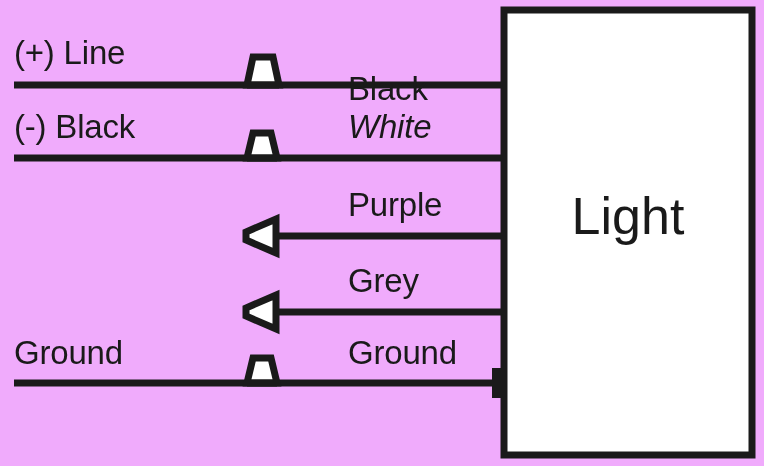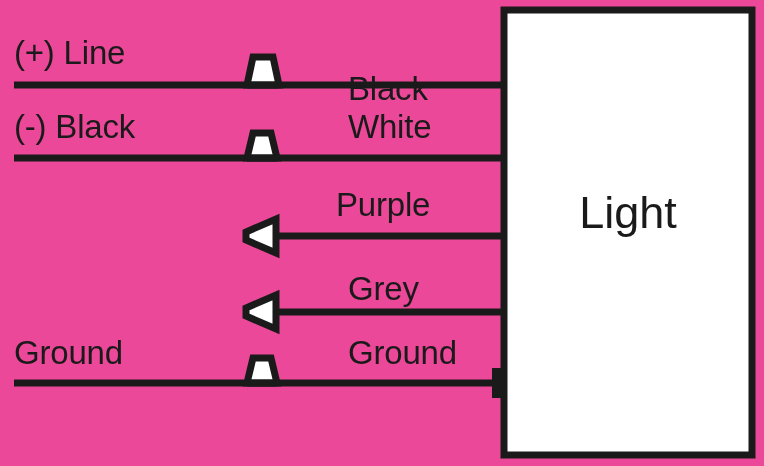--- a/index.html
+++ b/index.html
@@ -7,21 +7,21 @@
     padding: 0;
     background: #ffffff;
   }
   body {
     font-family: "Liberation Sans", sans-serif;
   }
   #diagram-root {
     position: relative;
     width: 764px;
     height: 466px;
-    background: #ec4899;
+    background: #f0abfc;
     overflow: hidden;
   }
   #wiring-svg {
     position: absolute;
     left: 0;
     top: 0;
     width: 764px;
     height: 466px;
   }
   .wire-label {
@@ -30,21 +30,21 @@
     font-size: 33px;
     font-weight: 400;
     color: #1a1a1a;
     line-height: 1;
     white-space: nowrap;
     letter-spacing: -0.2px;
   }
   .fixture-label {
     position: absolute;
     font-family: "Liberation Sans", sans-serif;
-    font-size: 45px;
+    font-size: 52px;
     font-weight: 400;
     color: #1a1a1a;
     line-height: 1.18;
     text-align: center;
     white-space: nowrap;
   }
 </style>
 </head>
 <body>
 
@@ -86,25 +86,25 @@
     <rect x="504" y="10" width="248" height="445" fill="#ffffff" stroke="#1a1a1a" stroke-width="7"></rect>
 
   </svg>
 
   <div class="wire-label" style="left:14px; top:36px;">(+) Line</div>
 
   <div class="wire-label" style="left:348px; top:36px;margin-top:36px;">Black</div>
 
   <div class="wire-label" style="left:14px; top:110px;">(-) Black</div>
 
-  <div class="wire-label" style="left:348px; top:110px;">White</div>
+  <div class="wire-label" style="left:348px; top:110px;font-style:italic;">White</div>
 
-  <div class="wire-label" style="left:336px; top:188px;">Purple</div>
+  <div class="wire-label" style="left:348px; top:188px;">Purple</div>
 
-  <div class="wire-label" style="left:348px; top:264px;margin-top:8px;">Grey</div>
+  <div class="wire-label" style="left:348px; top:264px;">Grey</div>
 
   <div class="wire-label" style="left:14px; top:336px;">Ground</div>
 
   <div class="wire-label" style="left:348px; top:336px;">Ground</div>
 
   <div class="fixture-label" style="left:504px; top:186px; width:248px;">
     <div>Light</div>
   </div>
 
 </div>

